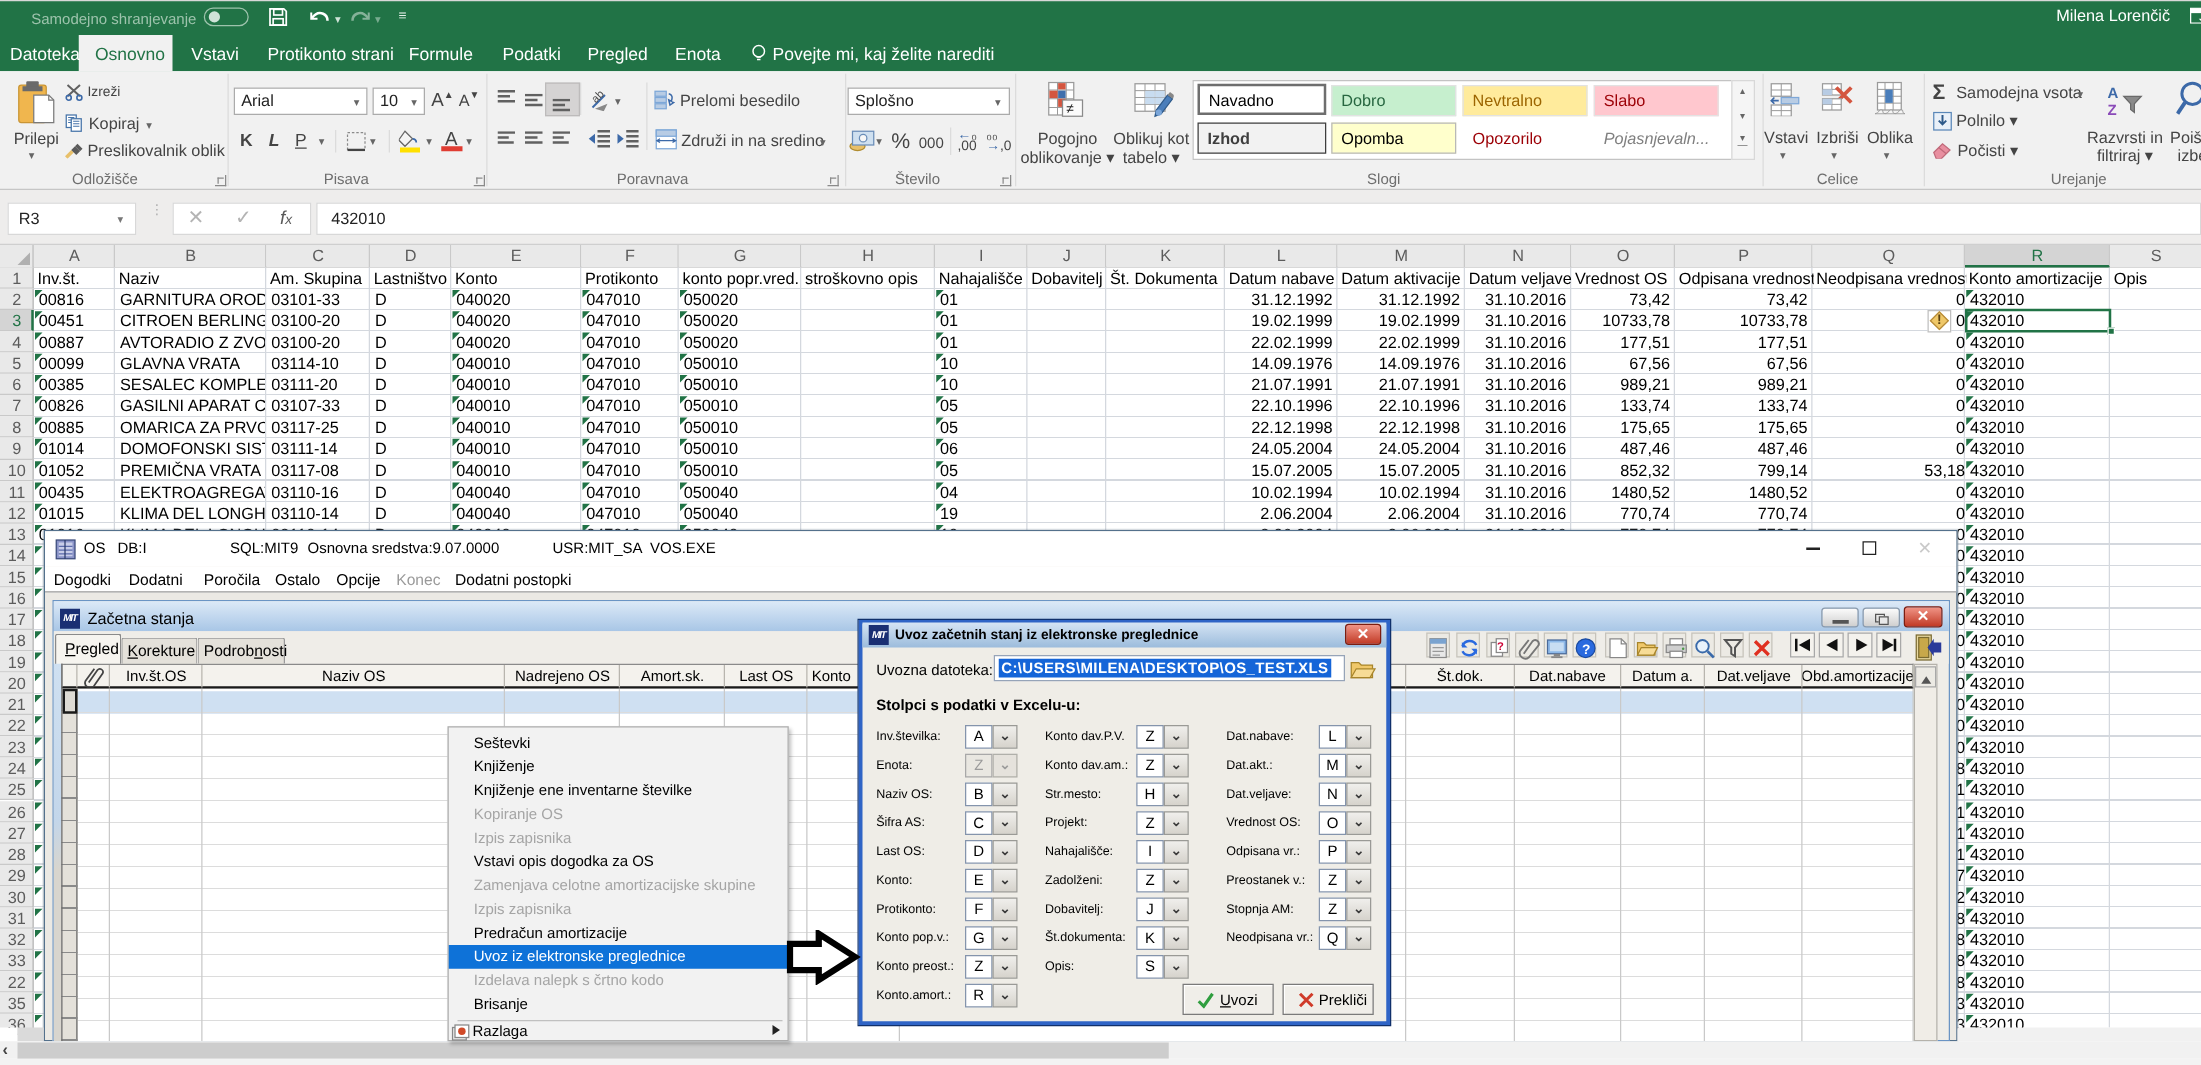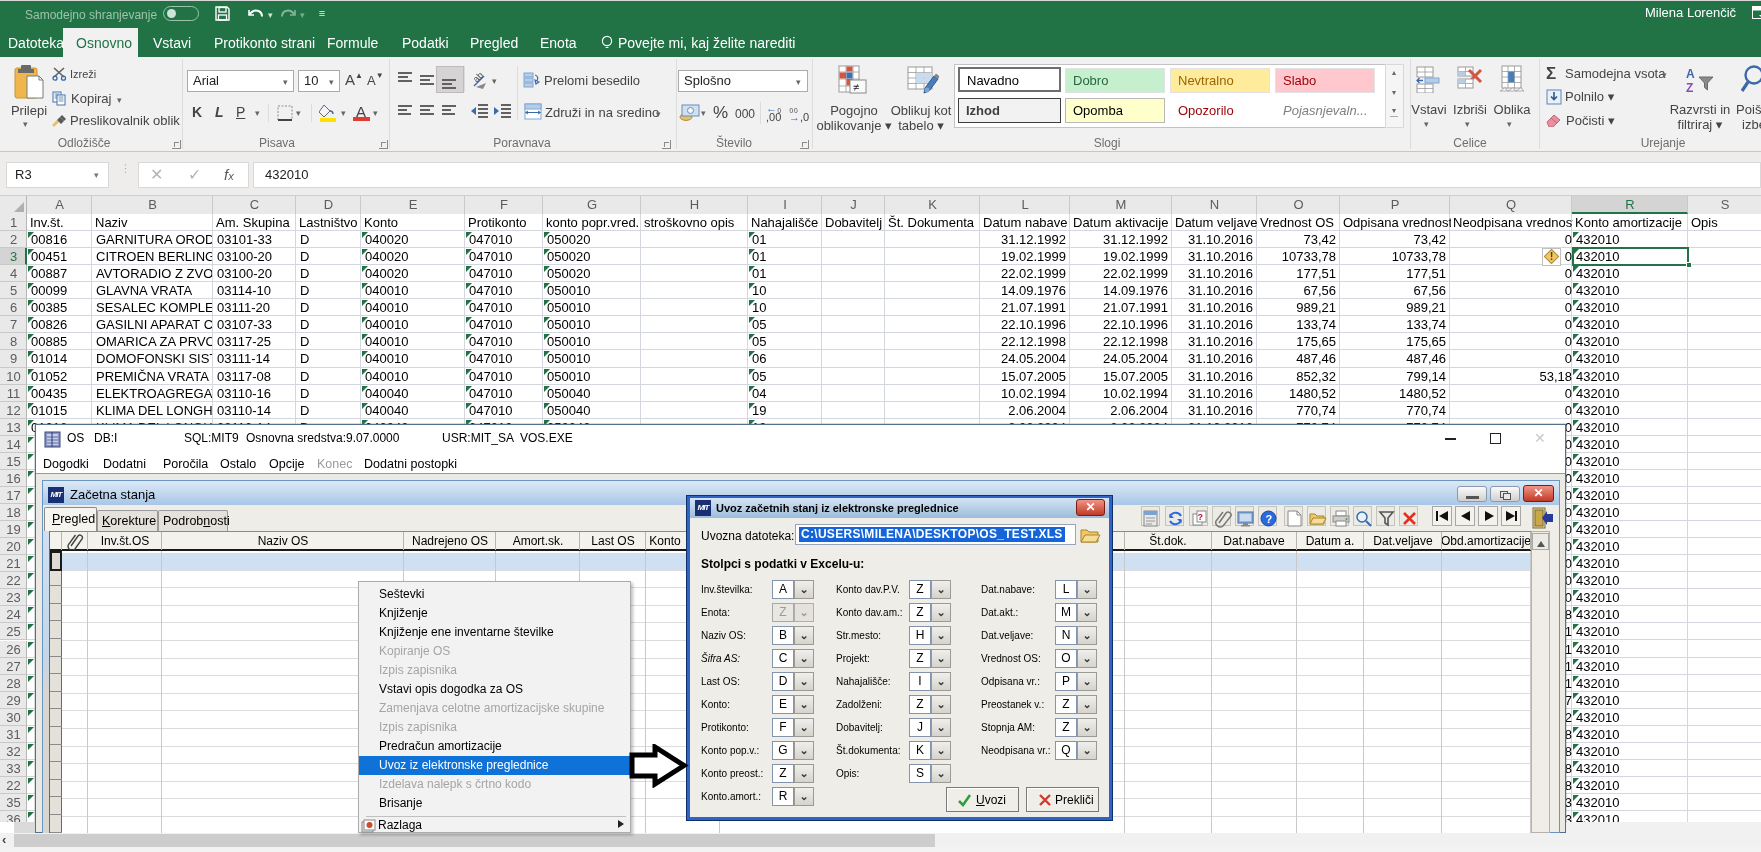--- a/index.html
+++ b/index.html
@@ -1634,21 +1634,21 @@
 <div style="left:701px;top:606px;width:120px;height:14px;font-size:10px;color:#000;line-height:14px;width:auto;white-space:nowrap;">Enota:</div>
 <div style="left:772px;top:603px;width:22px;height:19px;background:#e9e7e1;border:1px solid #a8a8a8;font-size:12px;text-align:center;line-height:17px;color:#9b9b9b;">Z</div>
 <div style="left:794px;top:603px;width:20px;height:19px;background:#e5e2dc;border:1px solid #b0b0aa;color:#9b9b9b;text-align:center;font-size:11px;line-height:16px;font-weight:bold;">⌄</div>
 <div style="left:701px;top:629px;width:120px;height:14px;font-size:10px;color:#000;line-height:14px;width:auto;white-space:nowrap;">Naziv OS:</div>
 <div style="left:772px;top:626px;width:22px;height:19px;">
       <div class="combo-letter" style="left:0;top:0;width:22px;height:19px">B</div>
     </div>
 <div style="left:794px;top:626px;width:20px;height:19px;">
       <div class="combo-btn" style="left:0;top:0;width:20px;height:19px">⌄</div>
     </div>
-<div style="left:701px;top:652px;width:120px;height:14px;font-size:10px;color:#000;line-height:14px;width:auto;white-space:nowrap;font-style:italic;">Šifra AS:</div>
+<div style="left:701px;top:652px;width:120px;height:14px;font-size:10px;color:#000;line-height:14px;width:auto;white-space:nowrap;">Šifra AS:</div>
 <div style="left:772px;top:649px;width:22px;height:19px;">
       <div class="combo-letter" style="left:0;top:0;width:22px;height:19px">C</div>
     </div>
 <div style="left:794px;top:649px;width:20px;height:19px;">
       <div class="combo-btn" style="left:0;top:0;width:20px;height:19px">⌄</div>
     </div>
 <div style="left:701px;top:675px;width:120px;height:14px;font-size:10px;color:#000;line-height:14px;width:auto;white-space:nowrap;">Last OS:</div>
 <div style="left:772px;top:672px;width:22px;height:19px;">
       <div class="combo-letter" style="left:0;top:0;width:22px;height:19px">D</div>
     </div>

